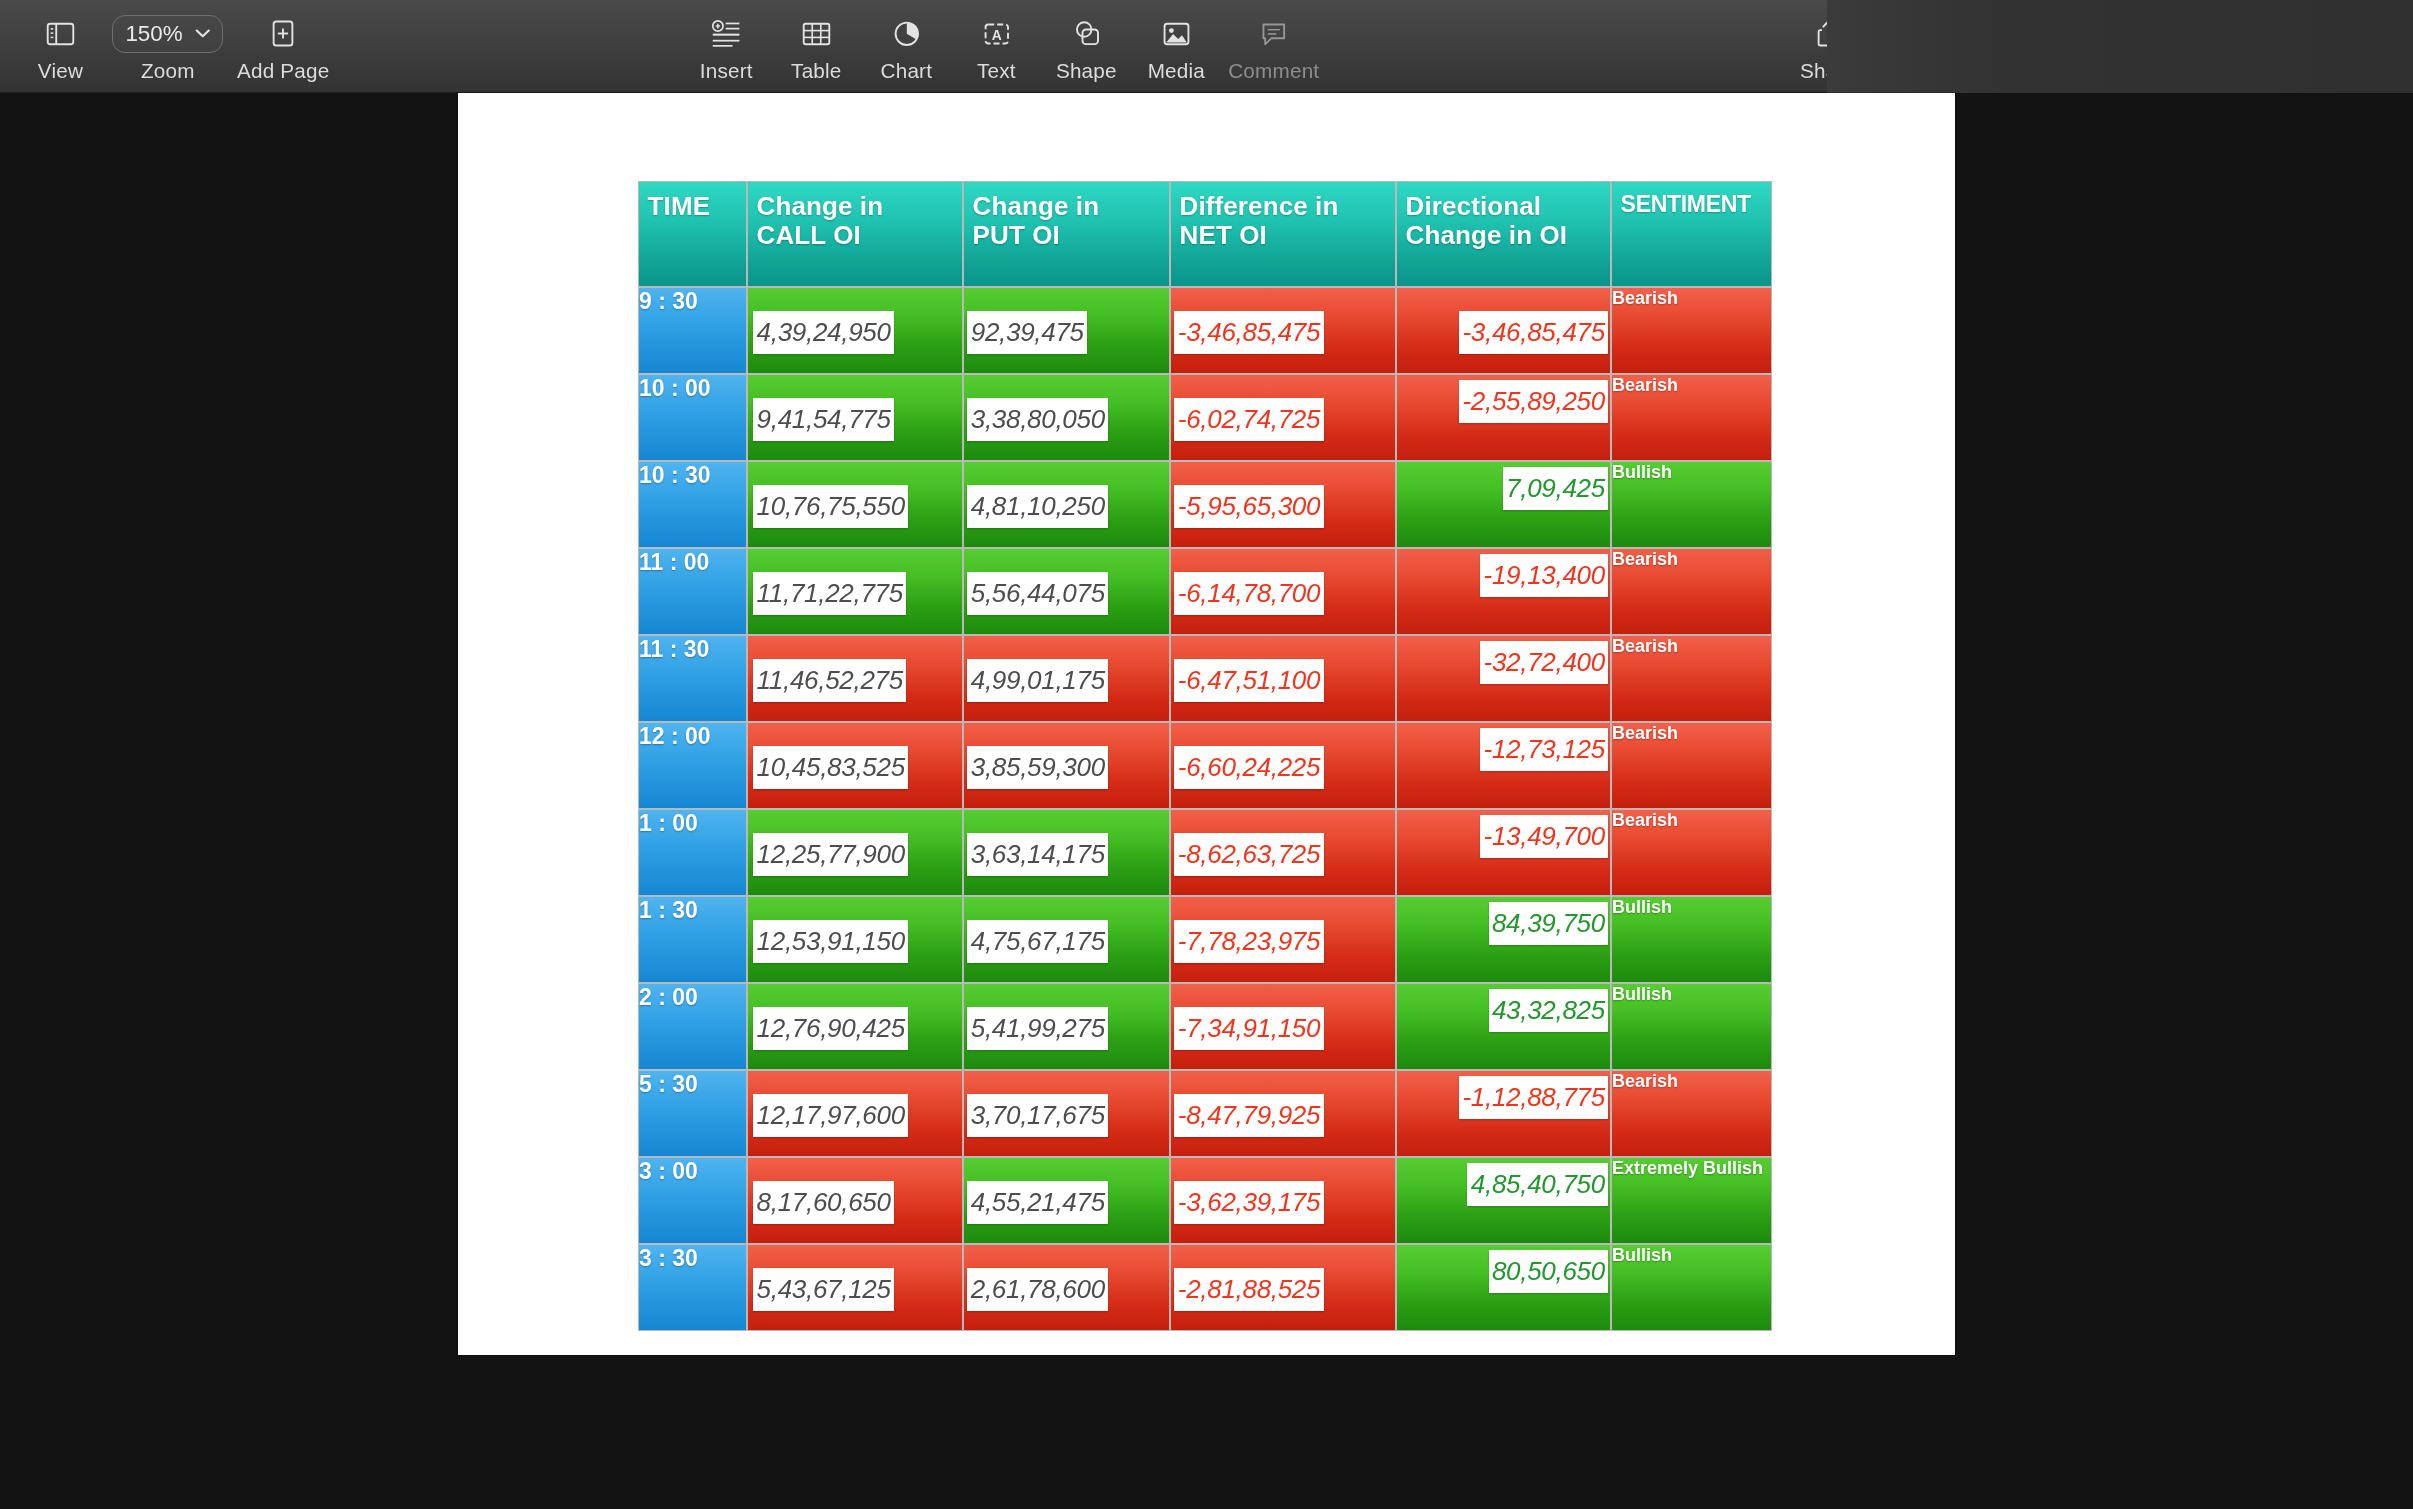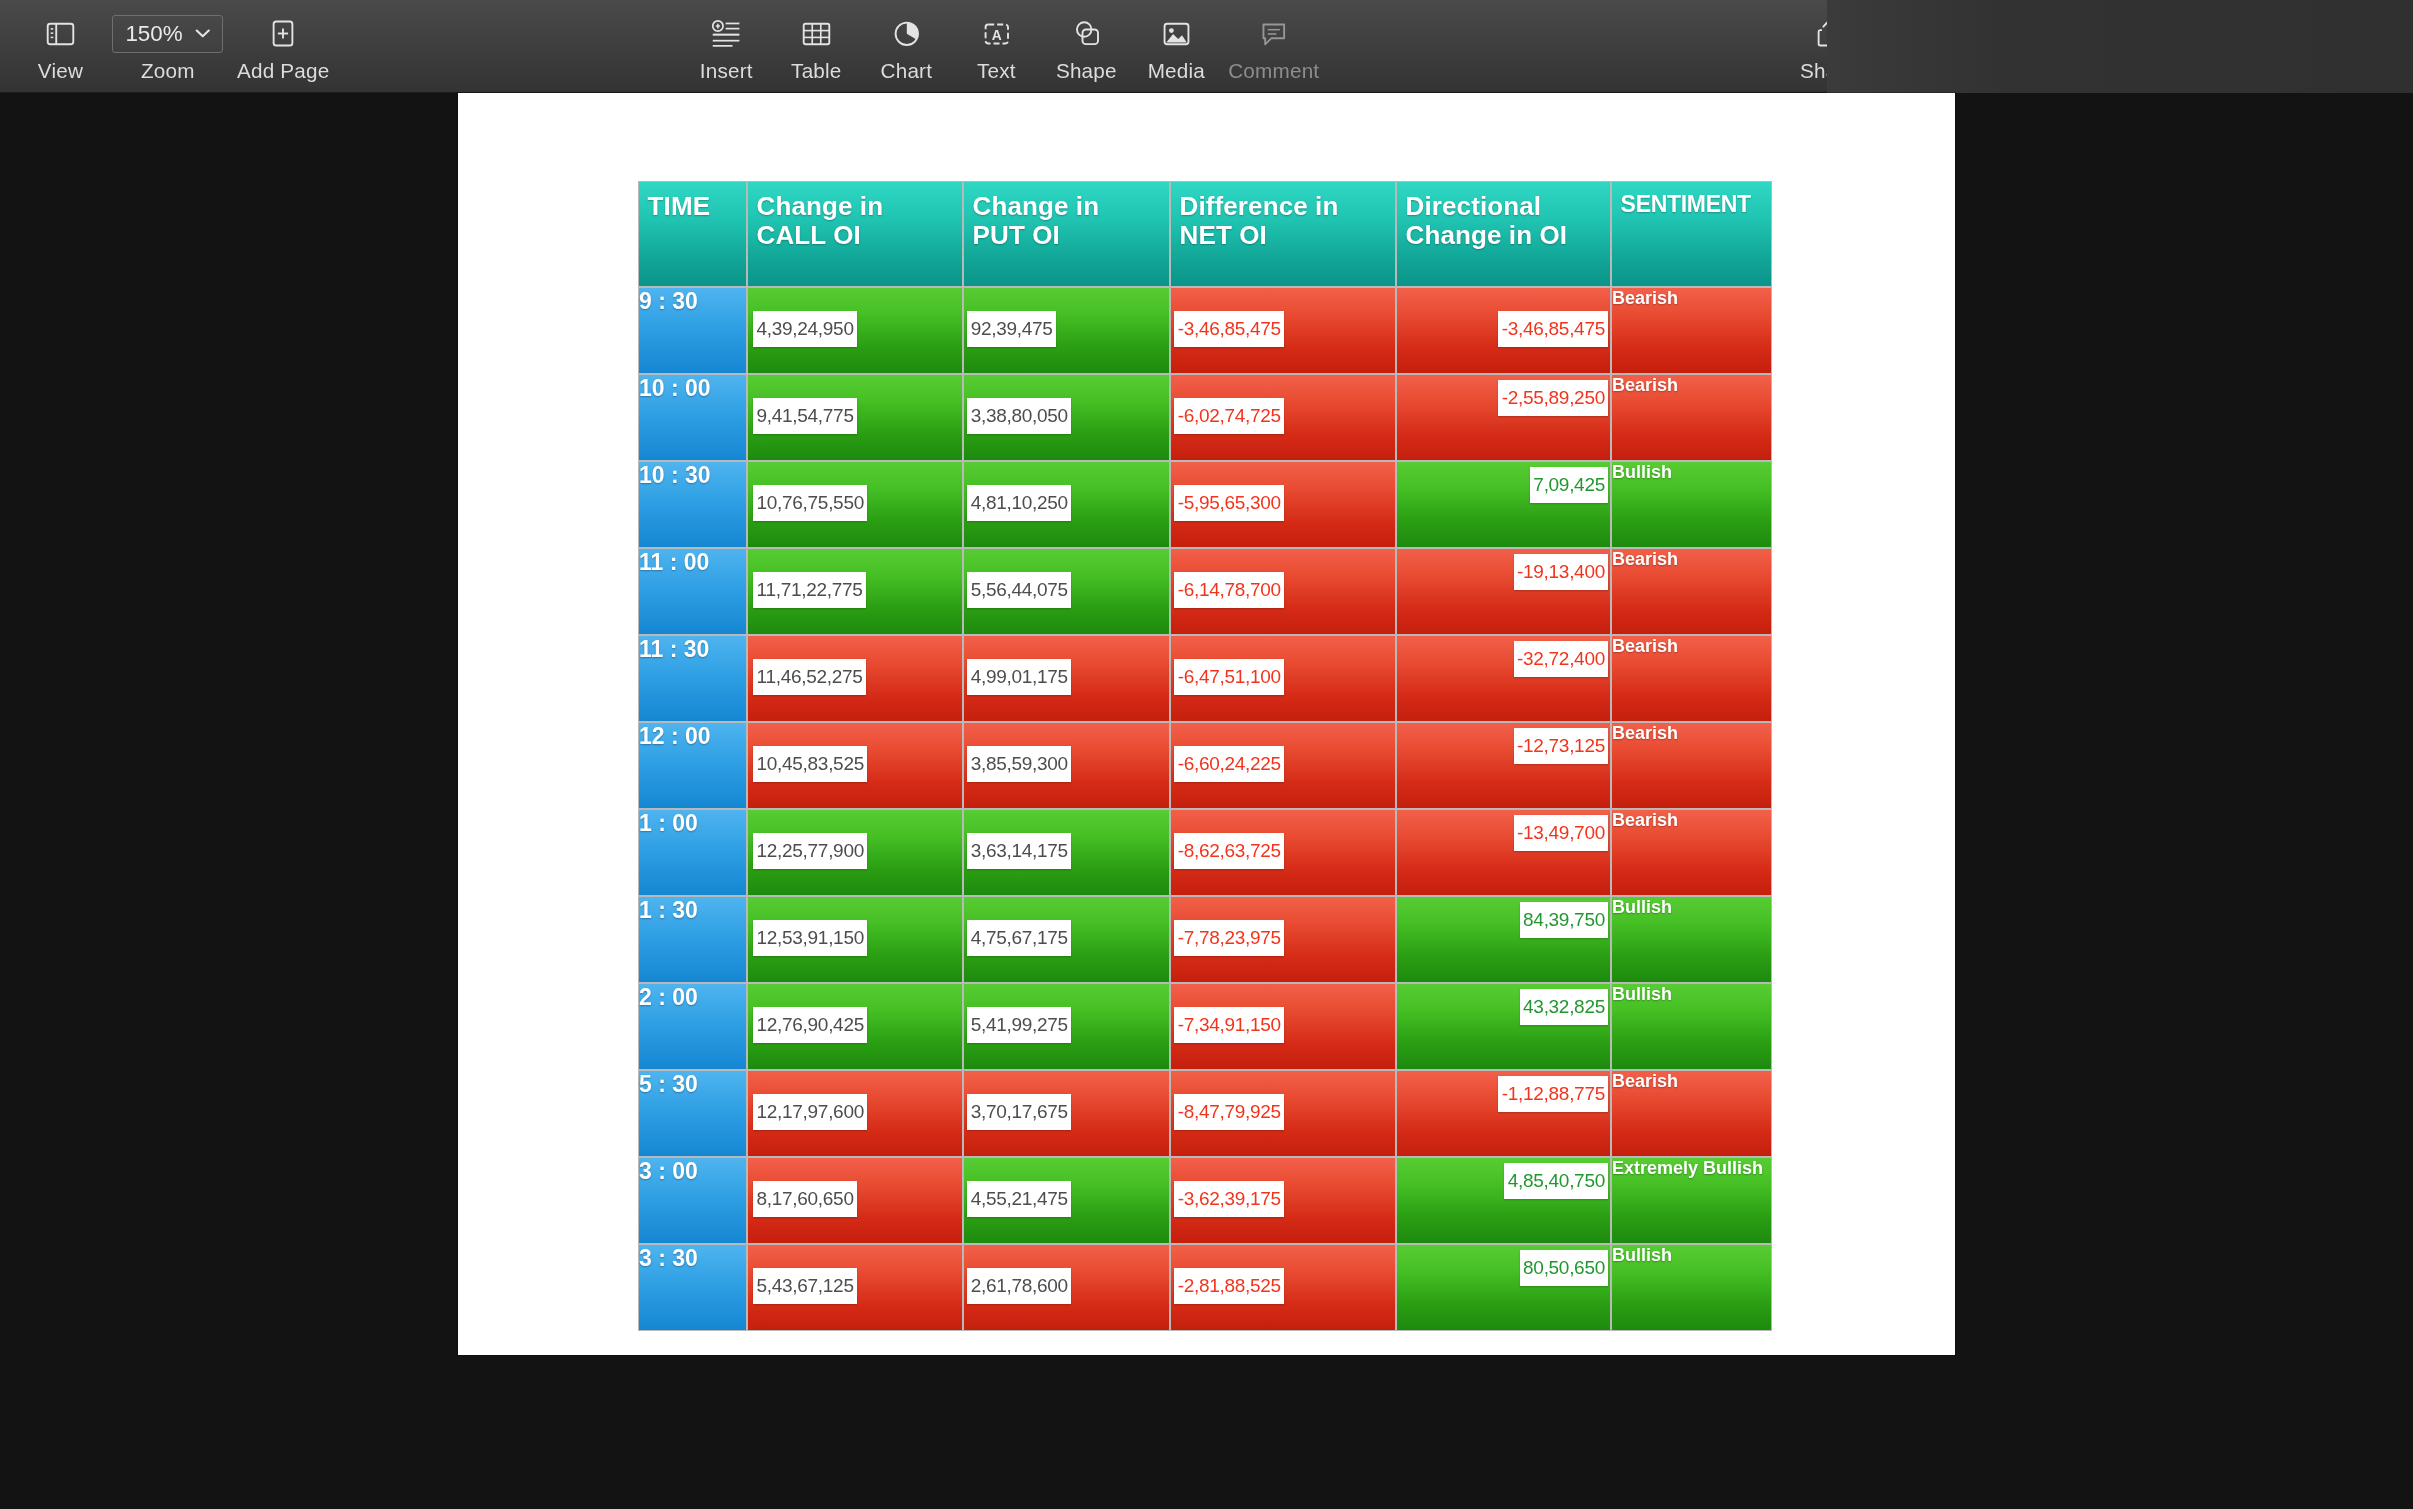--- a/index.html
+++ b/index.html
@@ -32,21 +32,21 @@
   .tbitem .lbl {
     margin-top: 5.2px; font-size: 20.7px; color: #dcdcdc;
     letter-spacing: 0.2px; white-space: nowrap; text-align: center;
   }
   .tbitem.dim .lbl { color: #8d8d8d; }
   .tbitem.dim svg  { opacity: .52; }
   .tbitem.right .lbl { color: #c9c9c9; }
 
   .zoombox {
     display:flex; align-items:center; gap: 12px;
-    border: 0.9px solid #6f6f6f; border-radius: 3px;
+    border: 0.9px solid #6f6f6f; border-radius: 13px;
     padding: 6px 12px; height: 38px;
     background: rgba(255,255,255,0.015);
   }
   .zoombox .zval { font-size: 22.4px; color:#eaeaea; font-weight: 500;}
   .tb-div { width:0.9px; height:38px; background:#6a6a6a; margin: 19px 13.8px 0 13.8px; }
 
   
   #toolbar-right-bg {
     position:absolute; right:0; top:0; width: 586px; height:93px;
     background: linear-gradient(90deg, #3b3b3b 0%, #323232 30%, #303030 100%);
@@ -113,25 +113,26 @@
   }
 
   td.bg-green { background: linear-gradient(180deg, #57cc33 0%, #46c025 30%, #2a9e13 70%, #1d8a0e 100%); }
   td.bg-red   { background: linear-gradient(180deg, #f2604a 0%, #e94c33 30%, #d42a16 72%, #c41f0d 100%); }
 
   
   .chip {
     position: absolute;
     background: #ffffff;
     box-shadow: 0 0.9px 1.7px rgba(0,0,0,0.22);
-    font-size: 19px;
+    font-size: 26px;
     line-height: 1;
     padding: 7.8px 3.4px 9.5px 3.4px;
     white-space: nowrap;
     letter-spacing: -0.3px;
+    font-style: italic;
   }
   .chip.num-dark  { color: #4d4d4d; }
   .chip.num-red   { color: #f2341c; }
   .chip.num-green { color: #21972e; }
 
   
   .chip.pos-left  { left: 5.2px;  top: 23px; }
   .chip.pos-left2 { left: 3.4px;  top: 23px; }
   .chip.pos-right { right: 1.7px; top: 5.2px;  }
   .chip.pos-rmid  { right: 1.7px; top: 23px; }

